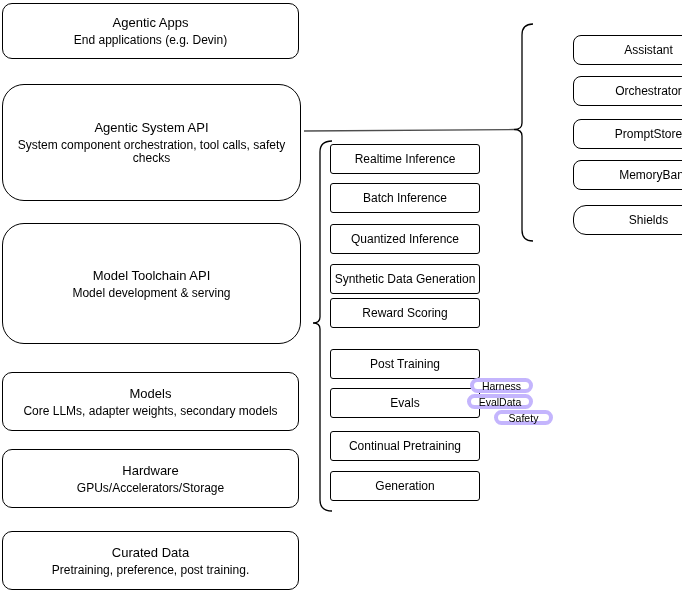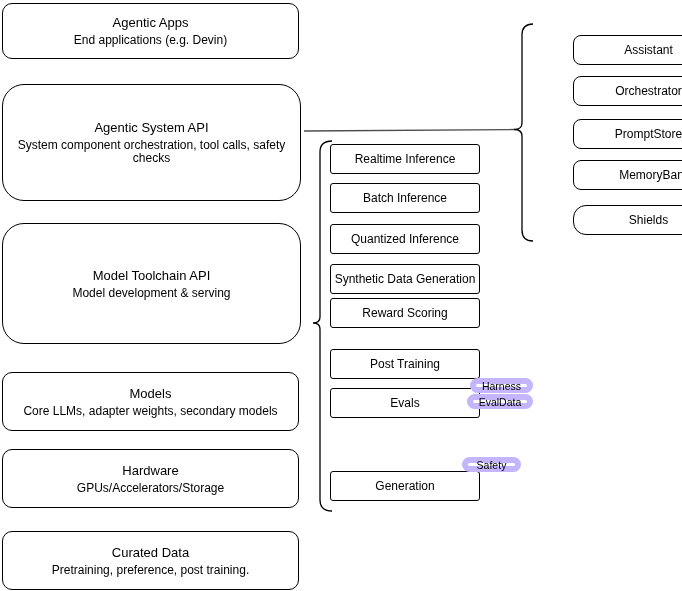--- a/index.html
+++ b/index.html
@@ -38,21 +38,21 @@
     border-radius:8px;
     font-size:12px;
     flex-direction:row;
     white-space:nowrap;
     margin-left:44px;
   }
   .tag{
     position:absolute;
     box-sizing:border-box;
     background:#fff;
-    border:6px solid #c4b5fd;
+    border:4px solid #c4b5fd;
     border-radius:8px;
     height:15px;
     display:flex;align-items:center;justify-content:center;
     font-size:10.5px;
     z-index:3;
   }
   #wires{
     position:absolute;left:0;top:0;width:682px;height:591px;
     z-index:1;
     pointer-events:none;
@@ -117,31 +117,34 @@
   </div>
   <div class="node mid" style="top:298px;">
     <span>Reward Scoring</span>
   </div>
   <div class="node mid" style="top:349px;">
     <span>Post Training</span>
   </div>
   <div class="node mid" style="top:388px;">
     <span>Evals</span>
   </div>
+  <div class="node mid" style="top:431px;">
+    <span>Continual Pretraining</span>
+  </div>
   <div class="node mid" style="top:471px;">
     <span>Generation</span>
   </div>
 
   <div class="tag" style="left:470px;top:378px;width:63px;">
     <span>Harness</span>
   </div>
   <div class="tag" style="left:467px;top:394px;width:66px;">
     <span>EvalData</span>
   </div>
-  <div class="tag" style="left:462px;top:410px;width:59px;margin-top:47px;">
+  <div class="tag" style="left:494px;top:410px;width:59px;">
     <span>Safety</span>
   </div>
 
   <div class="node right" style="top:35px;">
     <span>Assistant</span>
   </div>
   <div class="node right" style="top:76px;">
     <span>Orchestrator</span>
   </div>
   <div class="node right" style="top:119px;">

